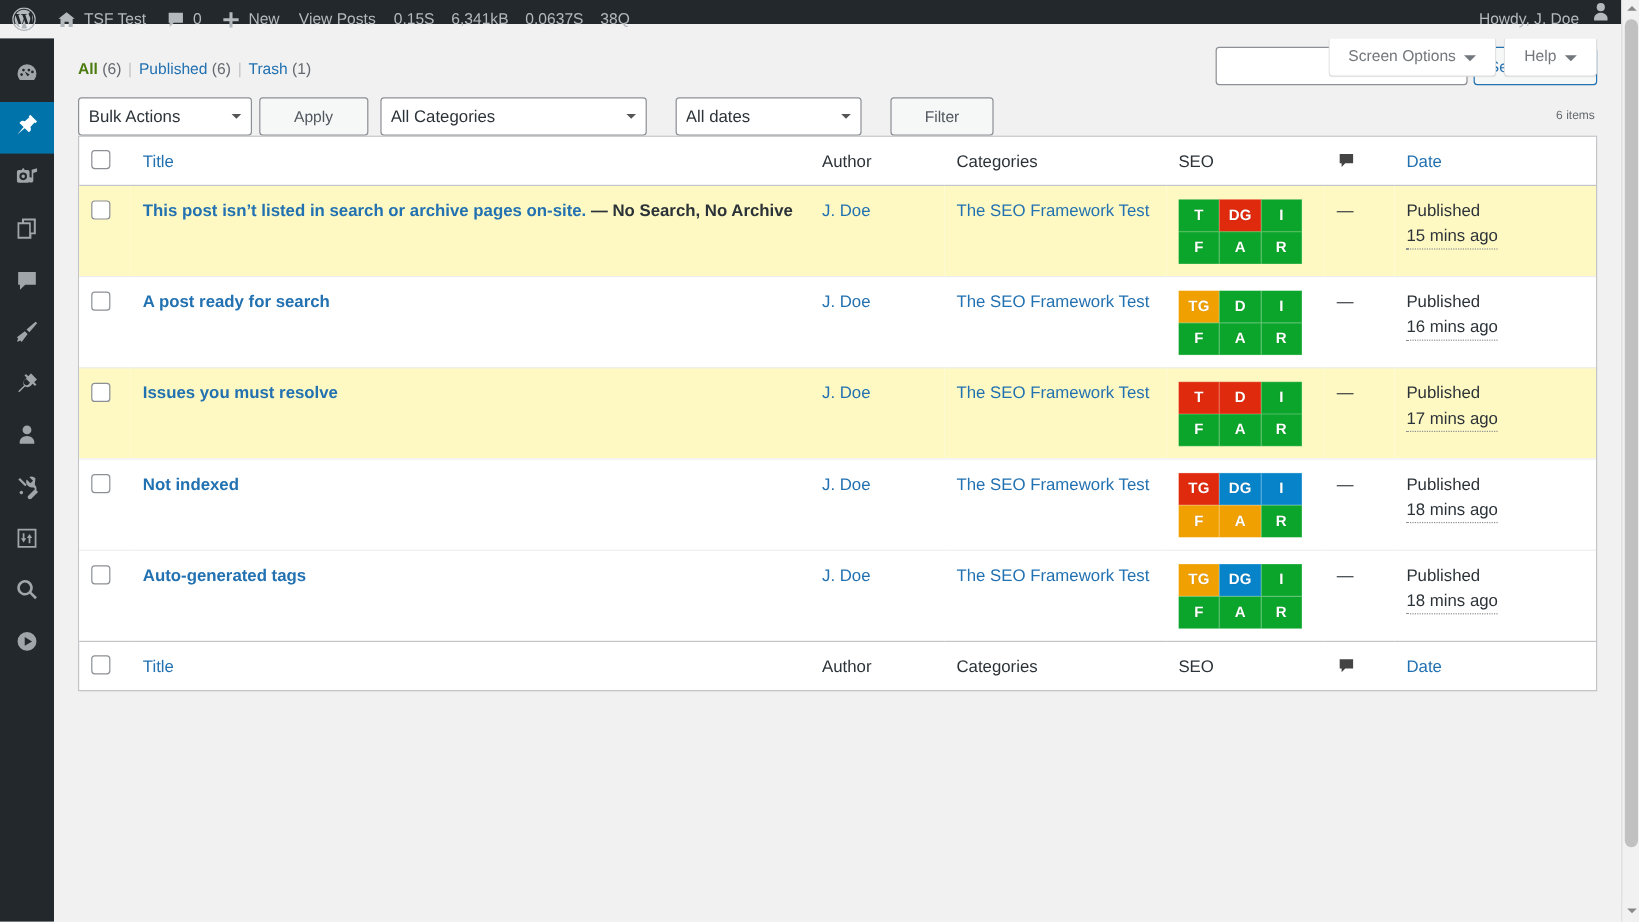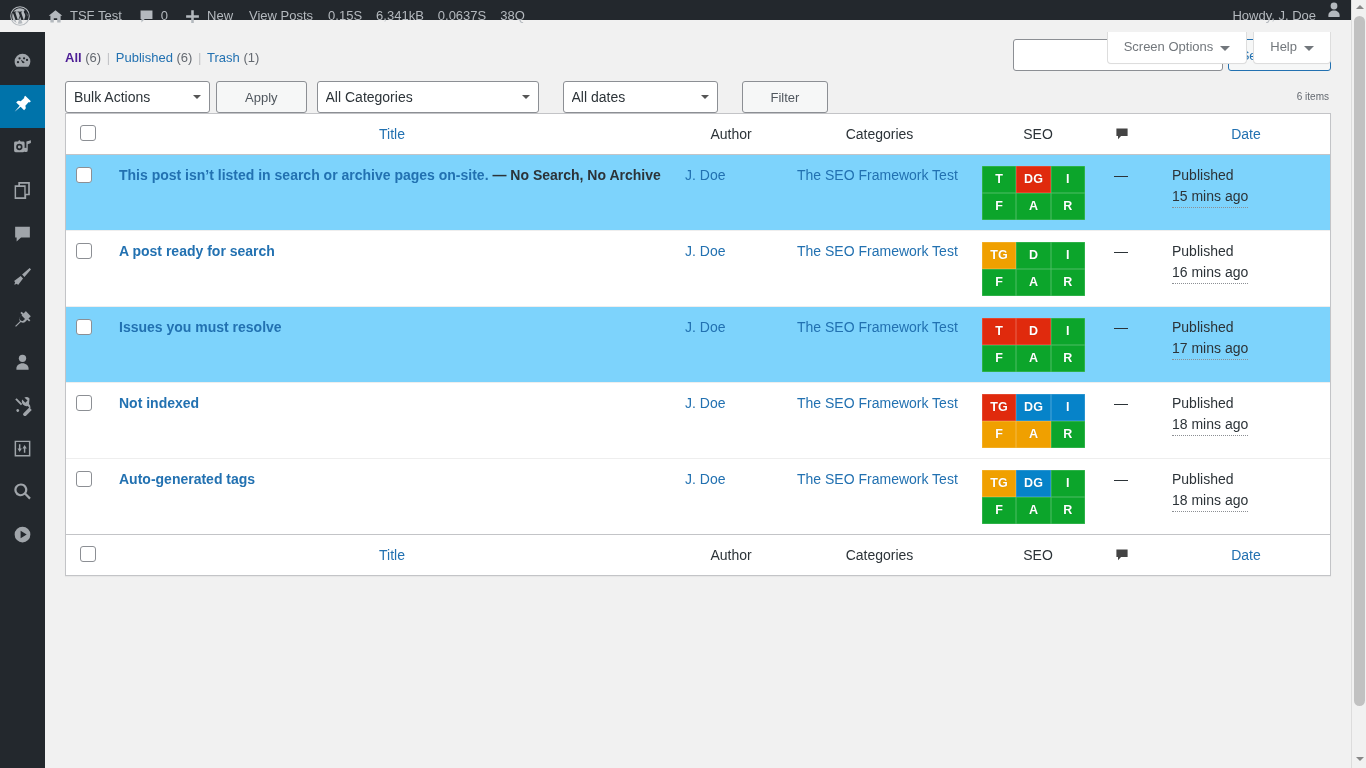--- a/index.html
+++ b/index.html
@@ -129,21 +129,21 @@
     list-style: none;
     margin: 13px 0 0 0;
     padding: 0;
     font-size: 13px;
     color: #646970;
     float: left;
     line-height: 2;
   }
   ul.subsubsub li { display: inline-block; margin: 0; padding: 0; white-space: nowrap; }
   ul.subsubsub a { color: #2271b1; text-decoration: none; }
-  ul.subsubsub a.current { color: #4c1d95; font-weight: 600; }
+  ul.subsubsub a.current { color: #4d7c0f; font-weight: 600; }
   .sep { color: #c3c4c7; padding: 0 2px; }
   .count { color: #646970; }
 
   
   .search-box {
     float: right;
     margin: 7px 0 0 0;
     display: flex; gap: 5px;
   }
   .search-box input[type=search] {
@@ -233,21 +233,21 @@
     border-spacing: 0;
     border-collapse: separate;
     background: #fff;
     border: 1px solid #c3c4c7;
     box-shadow: 0 1px 1px rgba(0,0,0,.04);
     clear: both;
     font-size: 14px;
     table-layout: fixed;
   }
   table.wp-list-table thead th, table.wp-list-table tfoot th {
-    text-align: center;
+    text-align: left;
     font-weight: 400;
     color: #2271b1;
     padding: 11px 10px 11px 10px;
     font-size: 14px;
     line-height: 1.3;
     vertical-align: middle;
   }
   table.wp-list-table thead th { border-bottom: 1px solid #c3c4c7; }
   table.wp-list-table tfoot th { border-top: 1px solid #c3c4c7; }
   th.col-cb, td.col-cb { width: 43px; padding-left: 11px; padding-right: 0; text-align: left; vertical-align: top; }
@@ -258,21 +258,21 @@
   th.col-comments, td.col-comments { width: 58px; }
   th.col-date, td.col-date { width: 168px; }
 
   table.wp-list-table tbody td {
     padding: 10px 10px;
     vertical-align: top;
     line-height: 1.5;
     color: #2c3338;
   }
   tbody tr { background: #fff; }
-  tbody tr.alternate { background: #7dd3fc; }
+  tbody tr.alternate { background: #fef9c3; }
   tbody tr td { border-top: 1px solid #eee; }
   tbody tr:first-child td { border-top: none; }
 
   .row-title {
     color: #2271b1;
     font-weight: 600;
     text-decoration: none;
     font-size: 14px;
   }
   .post-state { color: #2c3338; font-weight: 600; }

